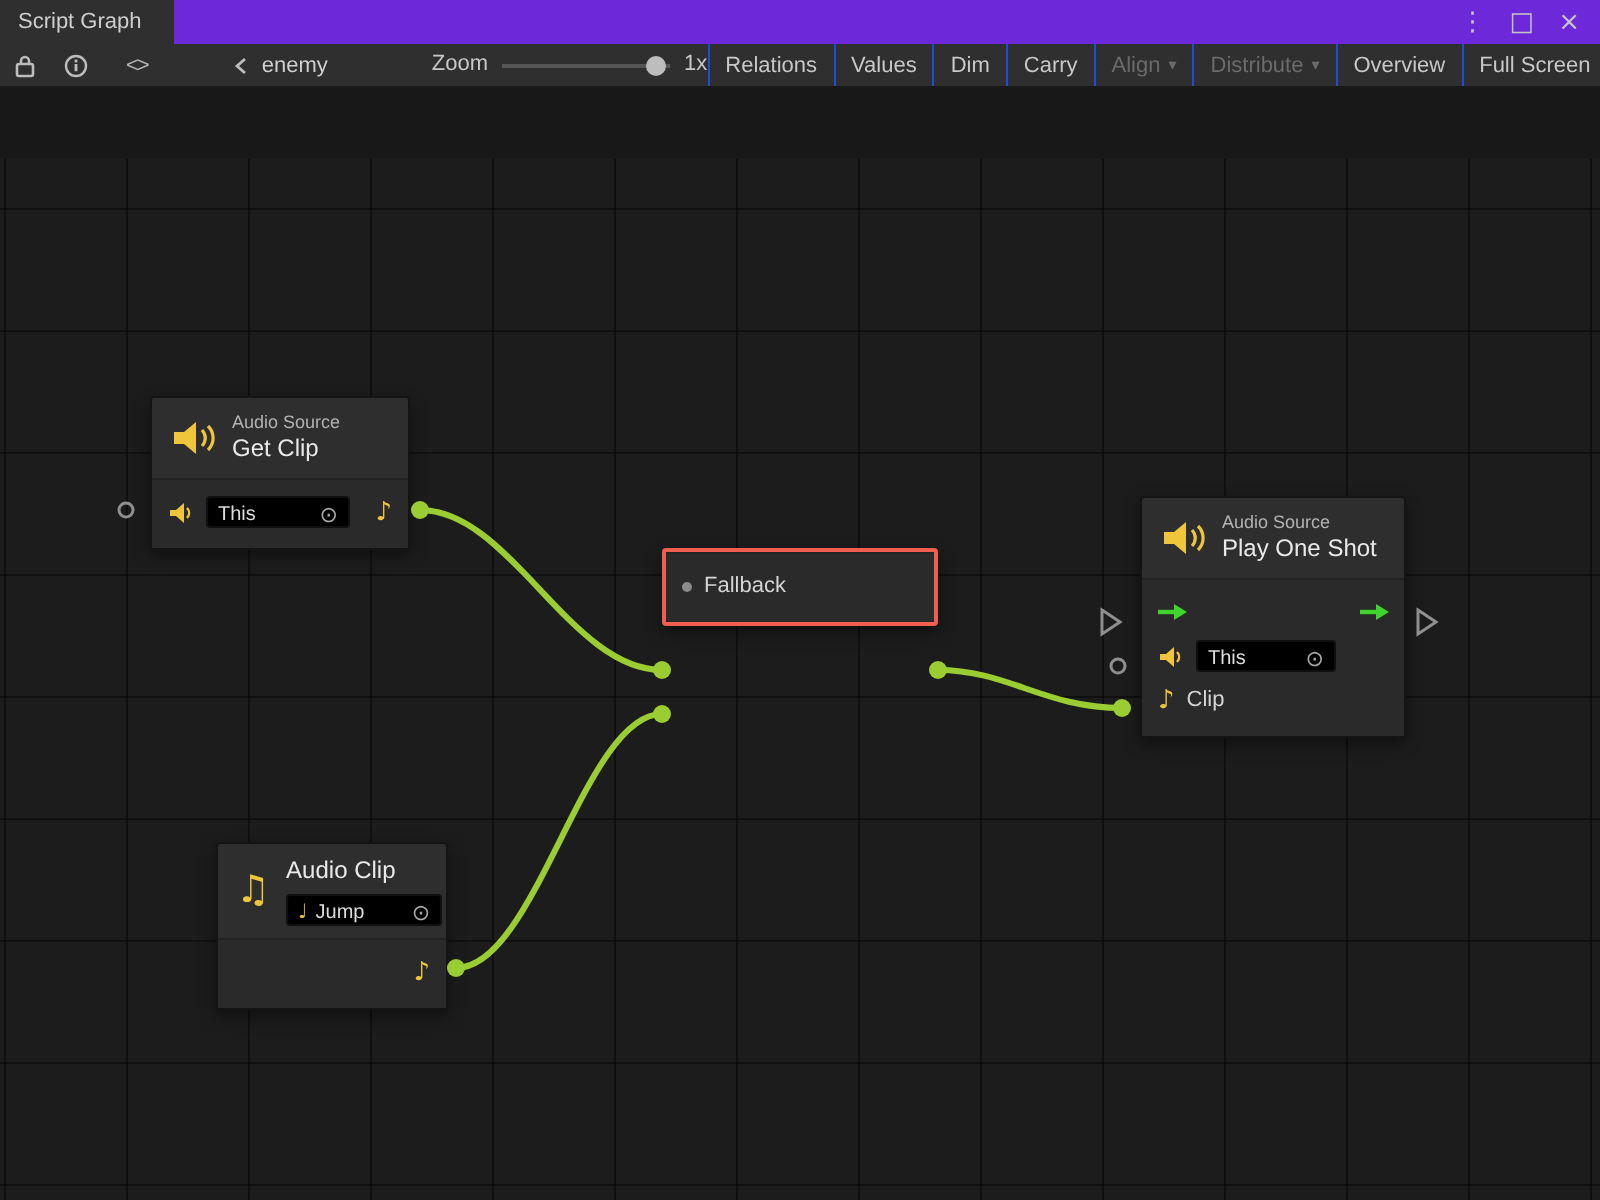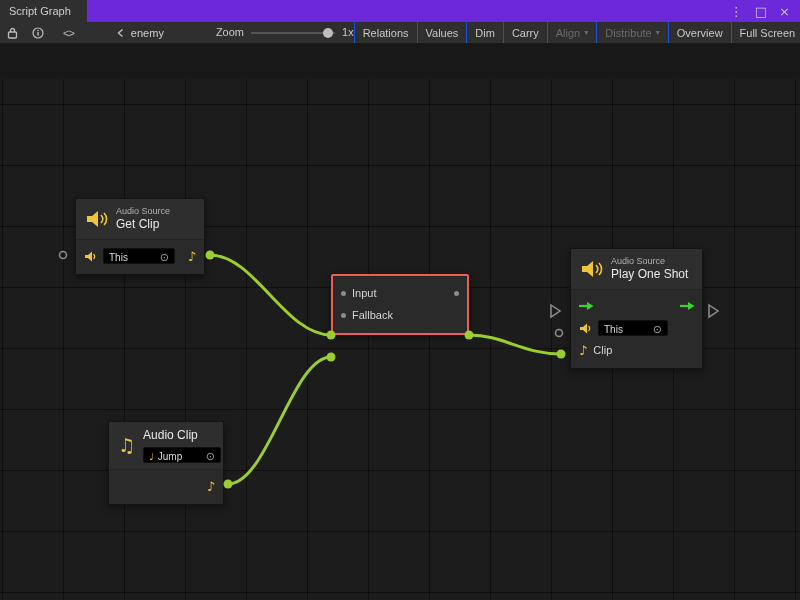--- a/index.html
+++ b/index.html
@@ -168,26 +168,20 @@
         <span class="spacer"></span>
         <span class="note-sm glyph">♪</span>
       </div>
     </div>
   </div>
 
   <div class="node selected" style="left:331px; top:195px; width:138px;">
     <div class="nbody">
       <div class="nrow">
         <span class="port-dot-inner"></span>
-        <span>Input</span>
-        <span class="spacer"></span>
-        <span class="port-dot-inner"></span>
-      </div>
-      <div class="nrow">
-        <span class="port-dot-inner"></span>
         <span>Fallback</span>
       </div>
     </div>
   </div>
 
   <div class="node" style="left:570px; top:169px; width:133px;">
     <div class="nhead">
       <svg width="22" height="18" viewBox="0 0 22 18">
           <path d="M1 6 h5 l6-5 v16 l-6-5 H1 z" fill="#eec53b"></path>
           <path d="M15 5 c2.2 2.4 2.2 5.6 0 8" stroke="#eec53b" stroke-width="1.6" fill="none"></path>

